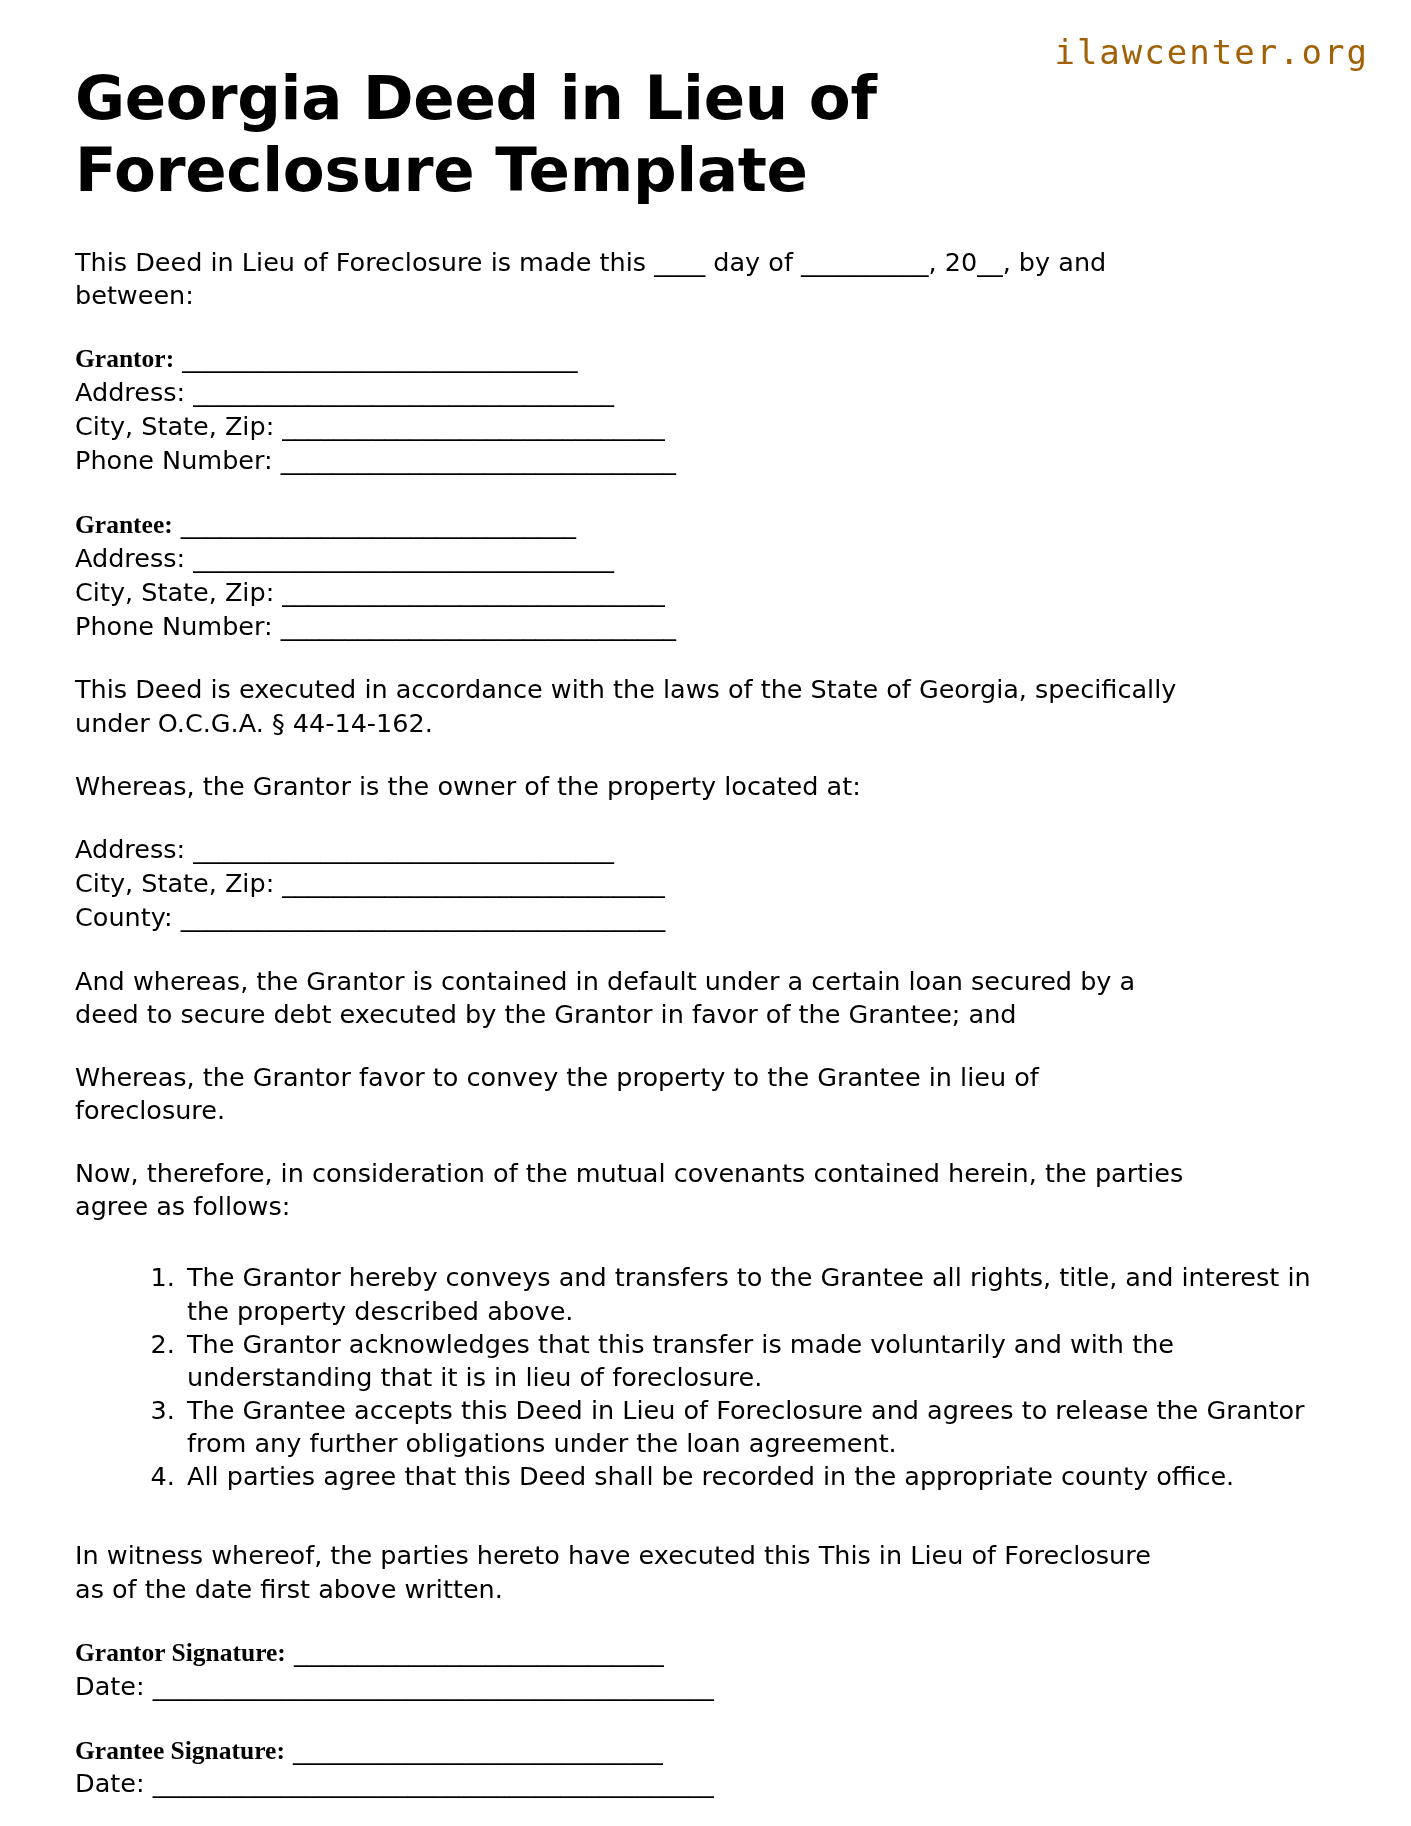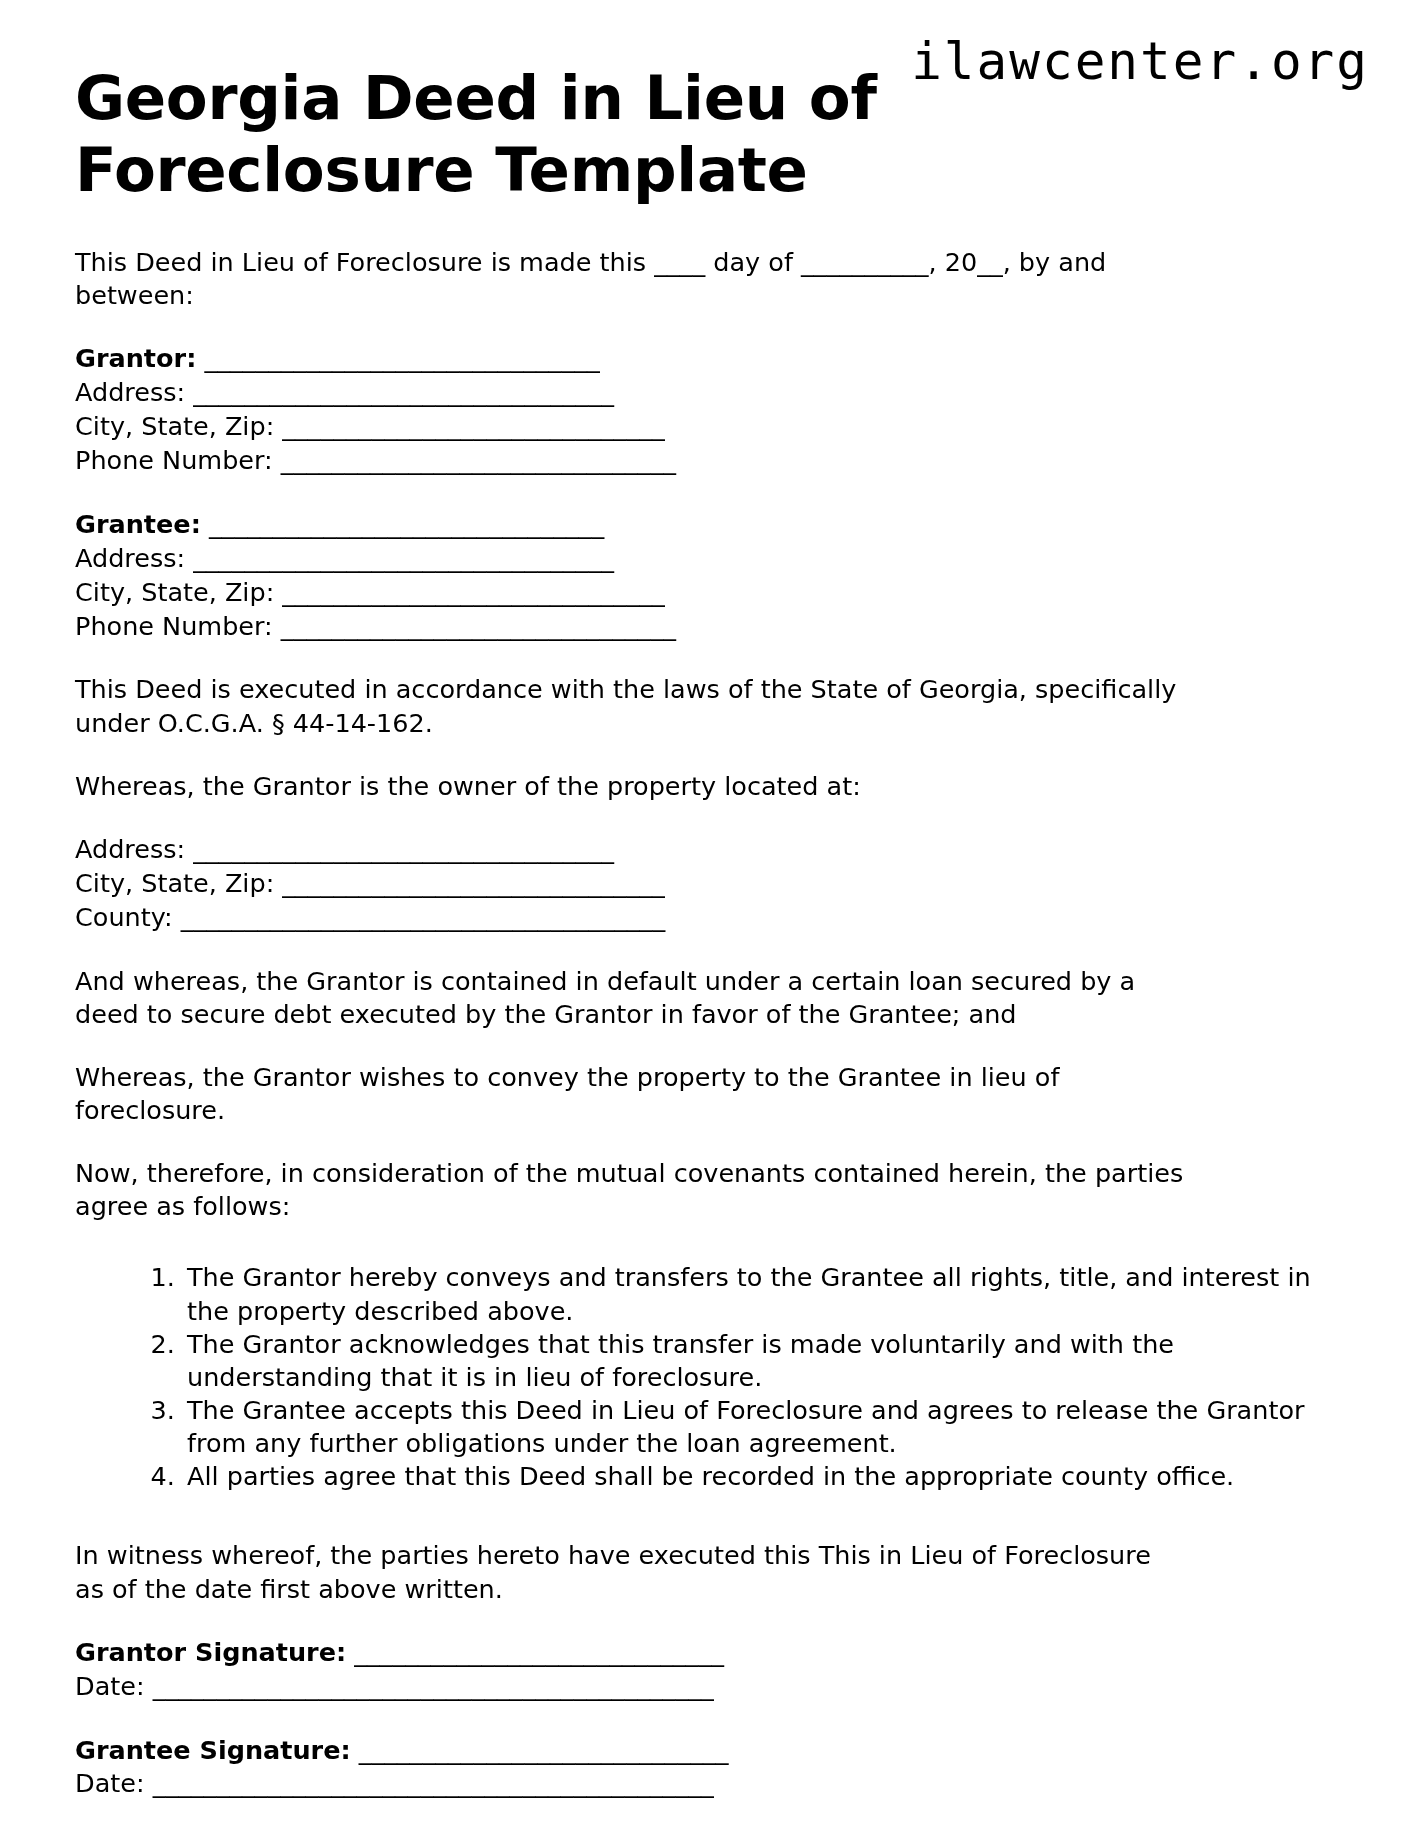--- a/index.html
+++ b/index.html
@@ -24,23 +24,23 @@
     box-sizing: border-box;
     padding: 0 75px 0 75px;
   }
 
   
   .watermark {
     position: absolute;
     top: 32px;
     right: 42px;
     font-family: "DejaVu Sans Mono", "Liberation Mono", monospace;
-    font-size: 51px;
+    font-size: 34px;
     letter-spacing: 2px;
-    color: #000000;
+    color: #a16207;
     white-space: nowrap;
     user-select: none;
   }
 
   
   .doc-title {
     margin: 0;
     padding-top: 62px;
     font-size: 61px;
     line-height: 1.18;
@@ -59,21 +59,21 @@
 
   .gap-lg { height: 40px; }
   .gap-md { height: 30px; }
   .gap-sm { height: 22px; }
 
   .block-line {
     font-size: 25.5px;
     line-height: 1.33;
     white-space: pre-wrap;
   }
-  .block-line .lbl-bold { font-weight: bold; }
+  .block-line .lbl-bold { font-weight: bold; font-family: Liberation Serif, serif; }
 
   .field-block { margin: 0; }
 
   
   ol.terms {
     font-size: 25.5px;
     line-height: 1.30;
     margin: 16px;
     padding-left: 92px;
     max-width: 1130px;
@@ -134,21 +134,21 @@
     <div class="block-line">City, State, Zip: ______________________________</div>
     <div class="block-line">County: ______________________________________</div>
   </div>
 
   <div class="gap-md"></div>
 
   <p class="para">And whereas, the Grantor is contained in default under a certain loan secured by a deed to secure debt executed by the Grantor in favor of the Grantee; and</p>
 
   <div class="gap-md"></div>
 
-  <p class="para">Whereas, the Grantor wishes to convey the property to the Grantee in lieu of foreclosure.</p>
+  <p class="para">Whereas, the Grantor favor to convey the property to the Grantee in lieu of foreclosure.</p>
 
   <div class="gap-md"></div>
 
   <p class="para">Now, therefore, in consideration of the mutual covenants contained herein, the parties agree as follows:</p>
 
   <div class="gap-sm"></div>
 
   <ol class="terms">
     <li>The Grantor hereby conveys and transfers to the Grantee all rights, title, and interest in the property described above.</li>
     <li>The Grantor acknowledges that this transfer is made voluntarily and with the understanding that it is in lieu of foreclosure.</li>

